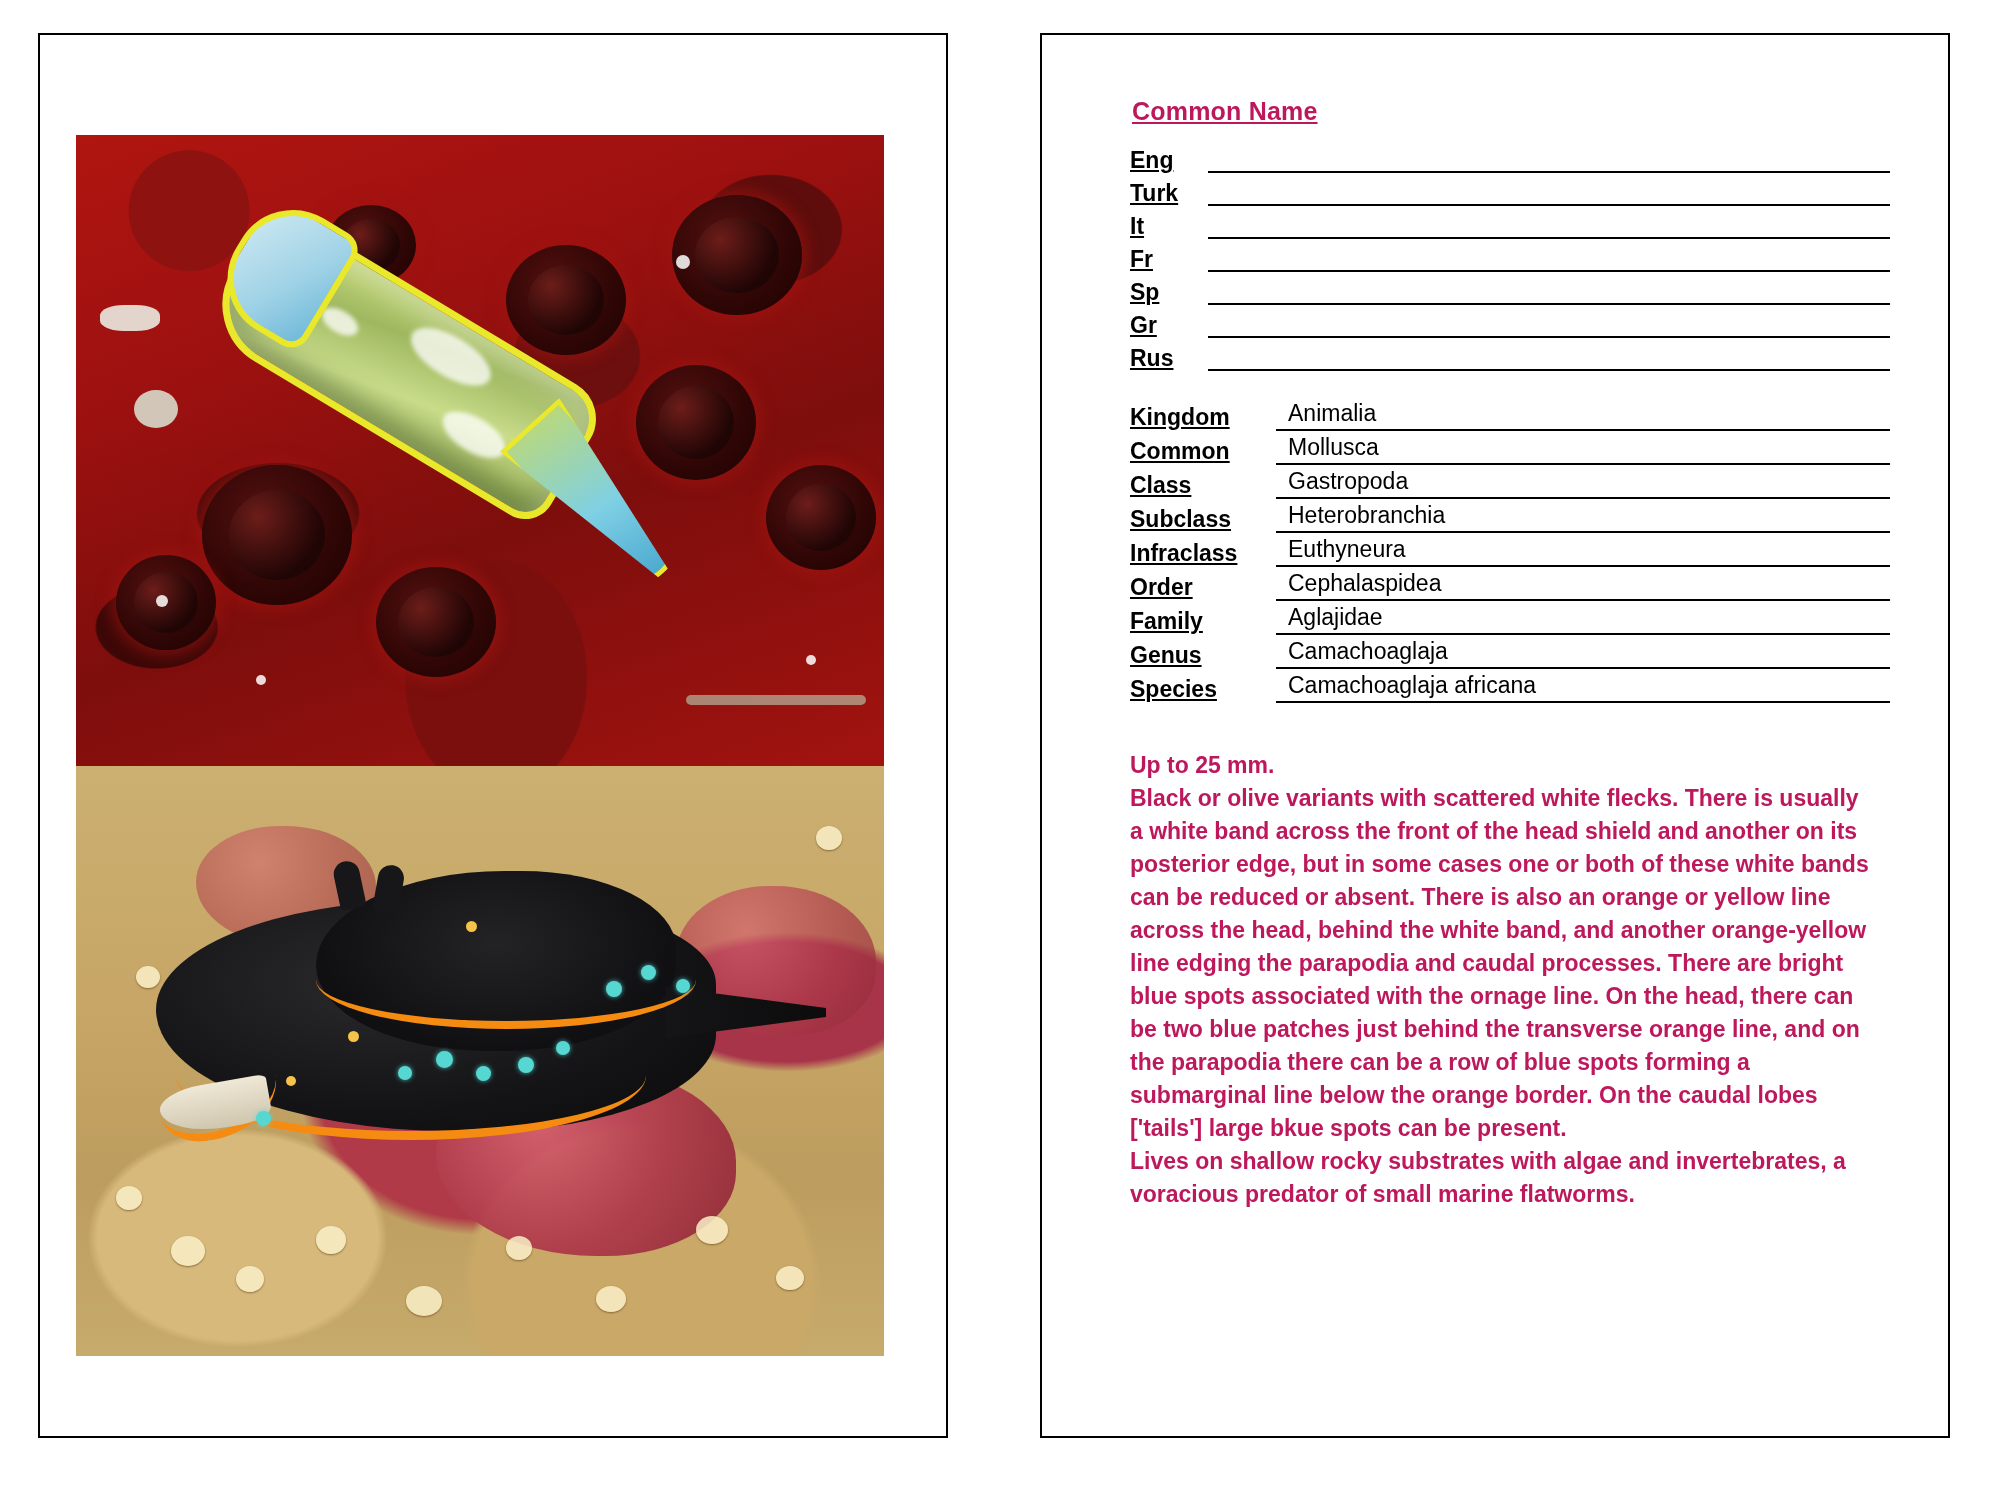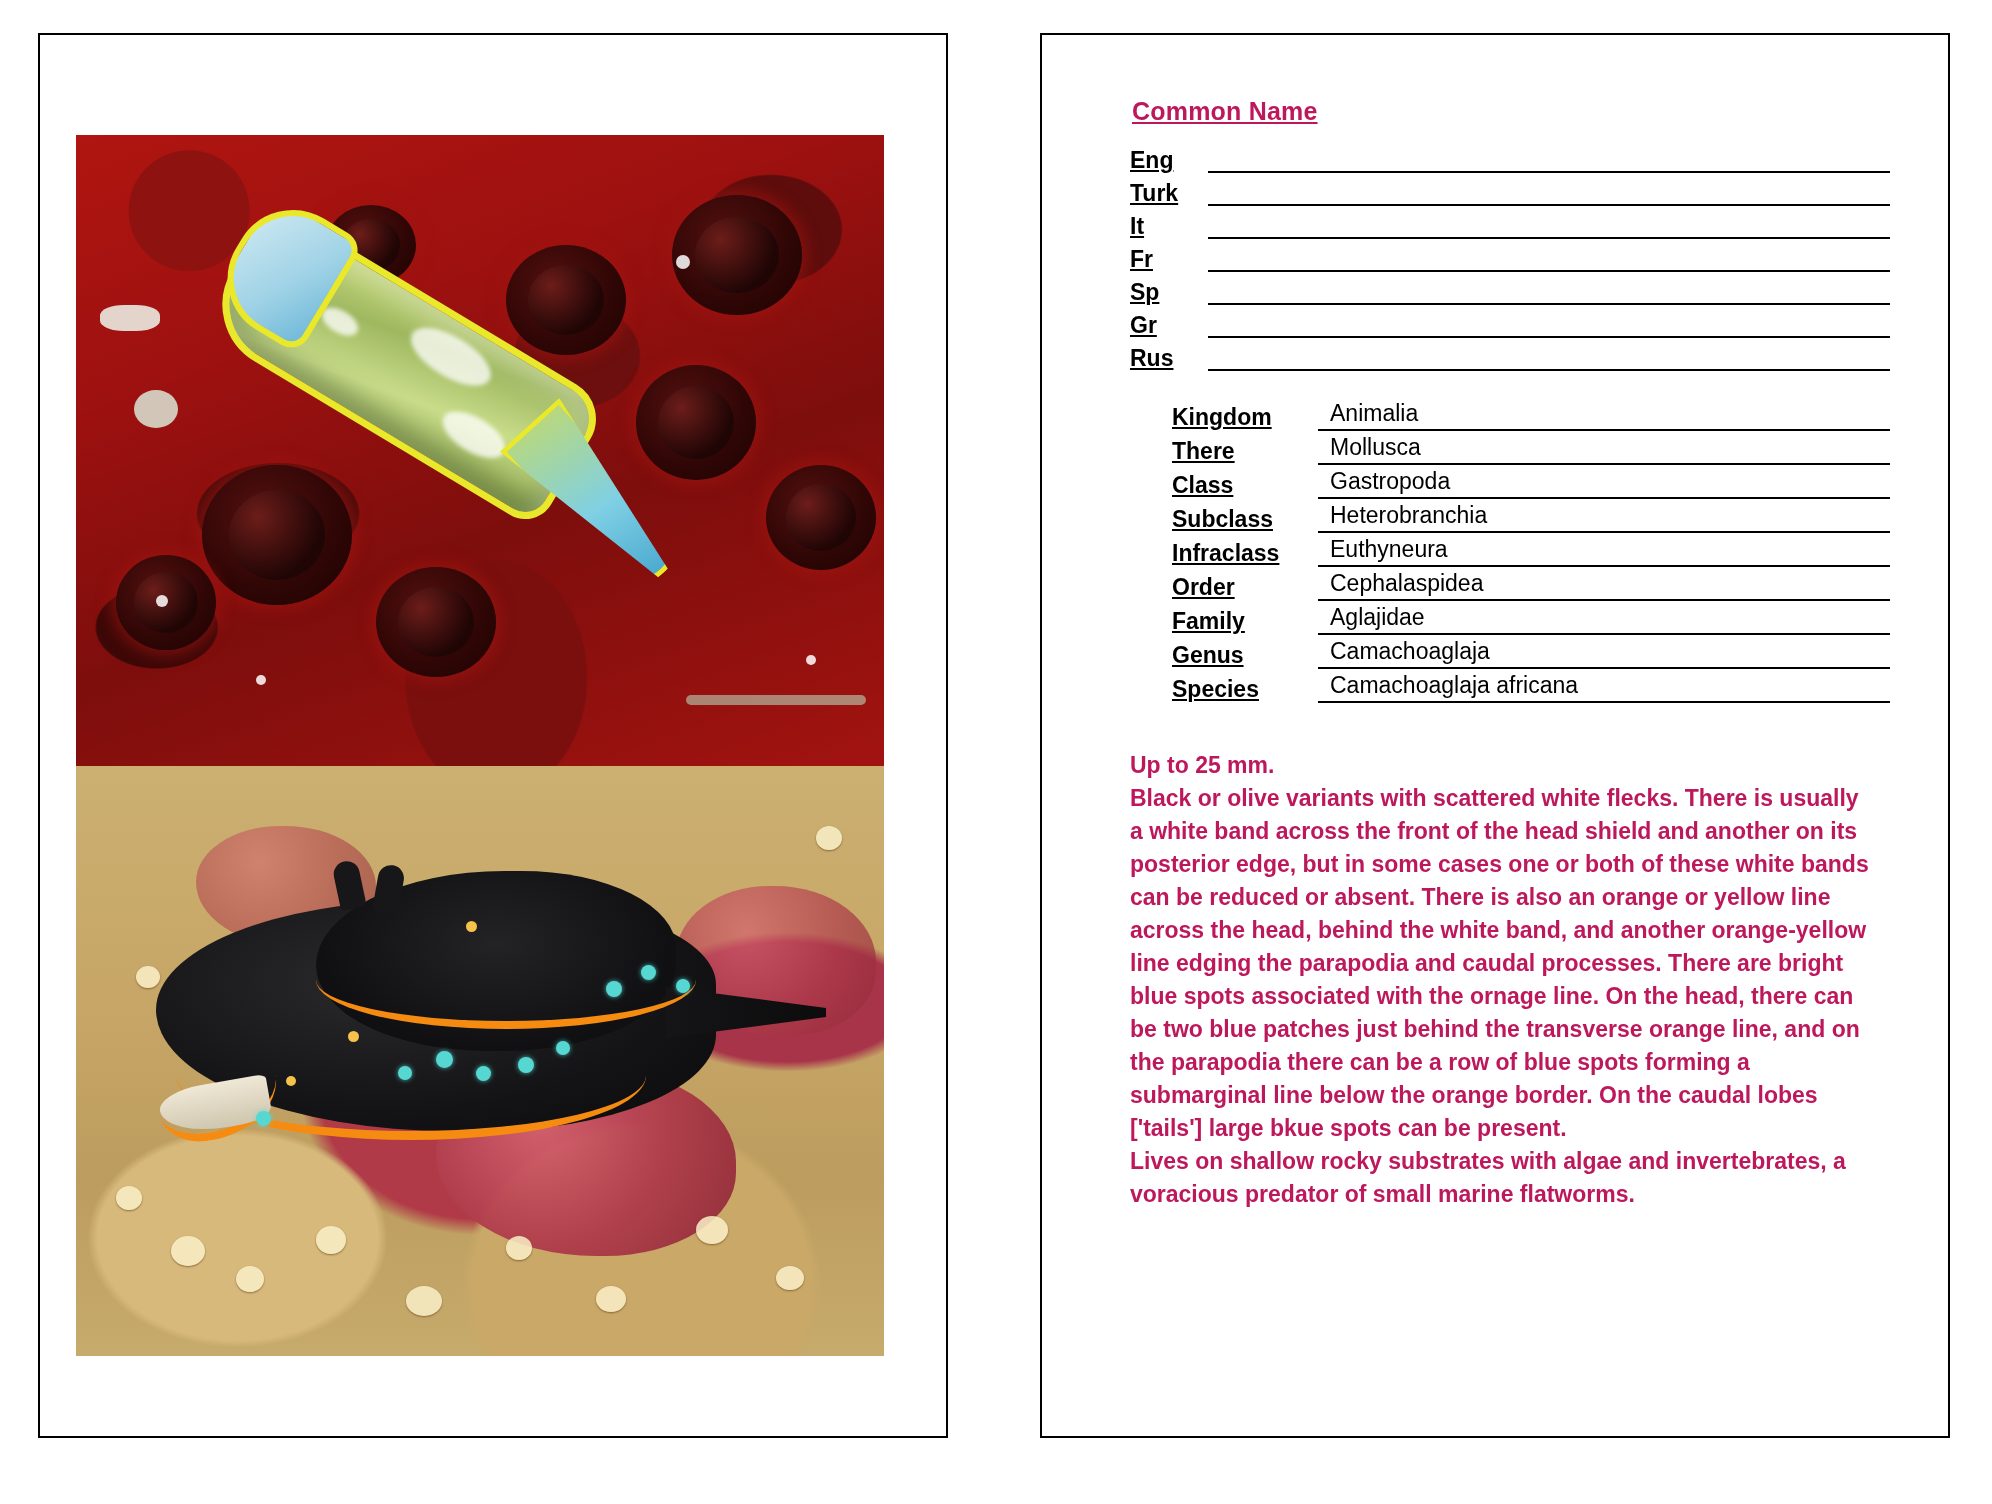--- a/index.html
+++ b/index.html
@@ -243,21 +243,20 @@
     border-bottom: 2px solid #000;
     height: 26px;
     margin-left: 4px;
   }
 
   .taxo-list { margin: 0 0 46px 0; }
   .taxo-row {
     display: flex;
     align-items: flex-end;
     height: 34px;
-    margin-left: 42px;
   }
   .taxo-label {
     font-size: 23px;
     font-weight: bold;
     text-decoration: underline;
     color: #000;
     width: 146px;
     flex: 0 0 146px;
     line-height: 27px;
   }
@@ -415,21 +414,21 @@
       </div>
 
       <div class="taxo-list">
         <div class="taxo-row">
           <span class="taxo-label">Kingdom</span>
           <span class="taxo-value-wrap">
             <span class="taxo-value">Animalia</span>
           </span>
         </div>
         <div class="taxo-row">
-          <span class="taxo-label">There</span>
+          <span class="taxo-label">Common</span>
           <span class="taxo-value-wrap">
             <span class="taxo-value">Mollusca</span>
           </span>
         </div>
         <div class="taxo-row">
           <span class="taxo-label">Class</span>
           <span class="taxo-value-wrap">
             <span class="taxo-value">Gastropoda</span>
           </span>
         </div>

